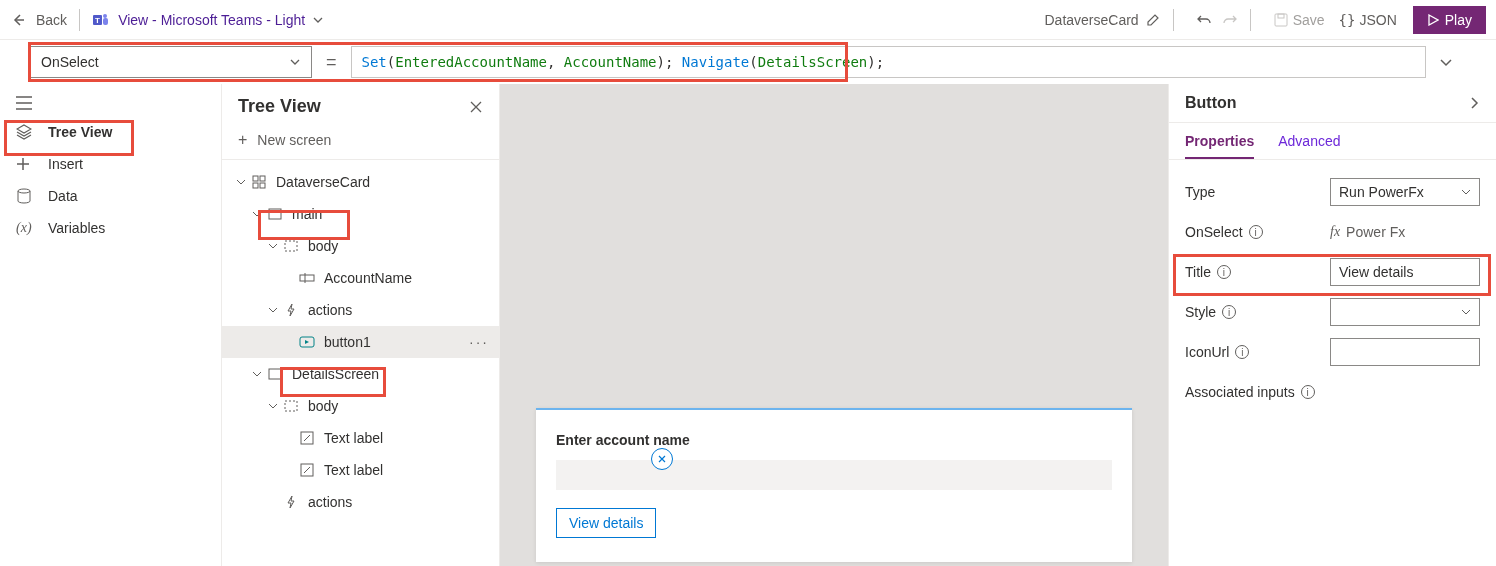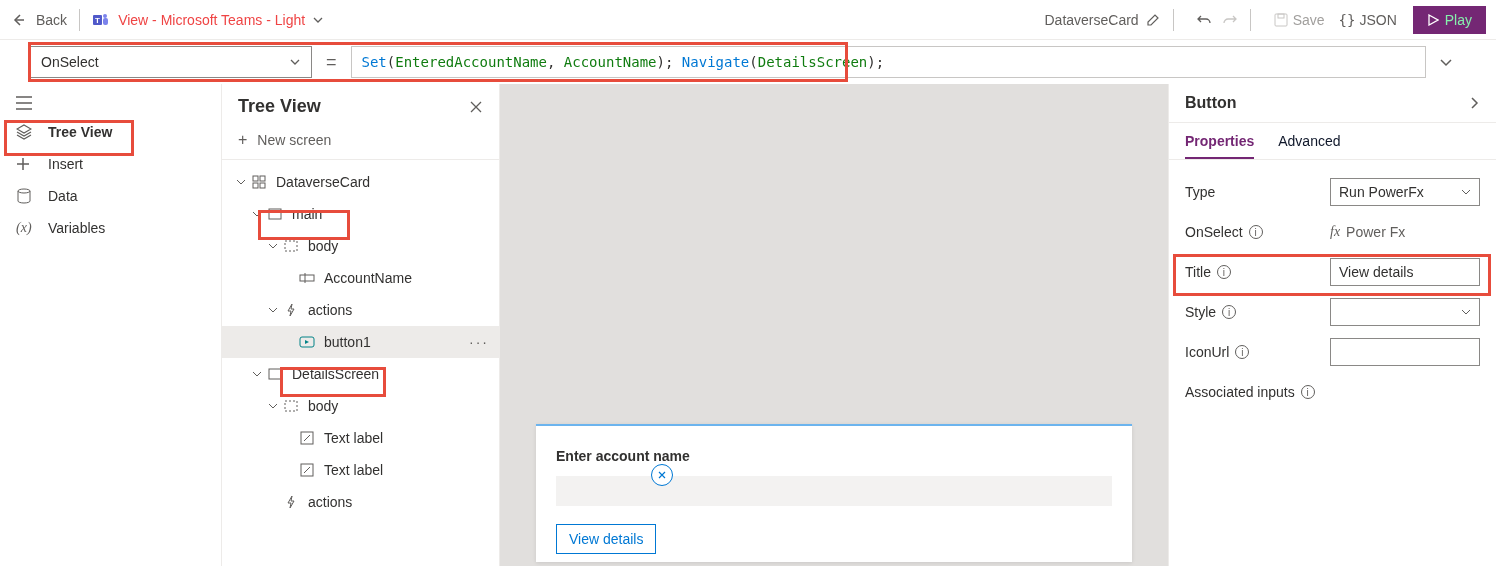--- a/index.html
+++ b/index.html
@@ -23,28 +23,28 @@
   .header .divider {
     width: 1px; height: 22px;
     background: #c8c6c4;
     margin: 0 12px;
   }
   .back-arrow {
     font-size: 18px; color: #605e5c; margin-right: 10px;
   }
   .back-label { color: #605e5c; text-align: right; }
   .teams-icon { margin-right: 8px; }
-  .view-label { color: #ef4444; }
+  .view-label { color: #4c1d95; }
   .chev { color: #605e5c; margin-left: 8px; font-size: 12px; }
   .header-spacer { flex: 1; }
   .header-right { display: flex; align-items: center; }
   .hr-item { display: flex; align-items: center; color: #605e5c; margin-left: 10px; }
   .hr-item.disabled { color: #a19f9d; }
   .play-btn {
-    background: #742774; color: #86efac;
+    background: #742774; color: #ffffff;
     border: none;
     padding: 6px 14px;
     display: flex; align-items: center;
     margin-left: 16px;
     cursor: pointer;
     font-size: 14px;
   }
   .play-btn svg { margin-right: 6px; }
 
   
@@ -162,21 +162,21 @@
     flex:1; background:#e1dfdd;
     display:flex; align-items:flex-end; justify-content:center;
     padding-bottom:0;
     position:relative;
   }
   .card {
     width: 596px;
     background:#fff;
     border-top: 2px solid #6cb4ee;
     box-shadow: 0 1px 4px rgba(0,0,0,0.1);
-    padding: 22px 20px 8px 20px;
+    padding: 22px 20px 24px 20px;
     position: relative;
     margin-bottom:4px;
   }
   .card-label { font-weight:600; margin-bottom:12px; }
   .card-input {
     width:100%; height:30px;
     background:#f3f2f1; border:1px solid #f3f2f1;
     position:relative;
   }
   .clear-badge {
@@ -206,21 +206,21 @@
     padding: 10px 16px;
     font-size:16px; font-weight:600;
     border-bottom:1px solid #edebe9;
   }
   .props-tabs {
     display:flex; padding: 0 16px;
     border-bottom:1px solid #edebe9;
   }
   .props-tab {
     padding:10px 0 8px 0; margin-right:24px;
-    cursor:pointer; color:#0f172a;
+    cursor:pointer; color:#6d28d9;
   }
   .props-tab.active {
     color:#742774; font-weight:600;
     border-bottom:2px solid #742774;
   }
   .props-body { padding: 12px 16px; }
   .prop-row {
     display:flex; align-items:center;
     min-height:40px;
   }

